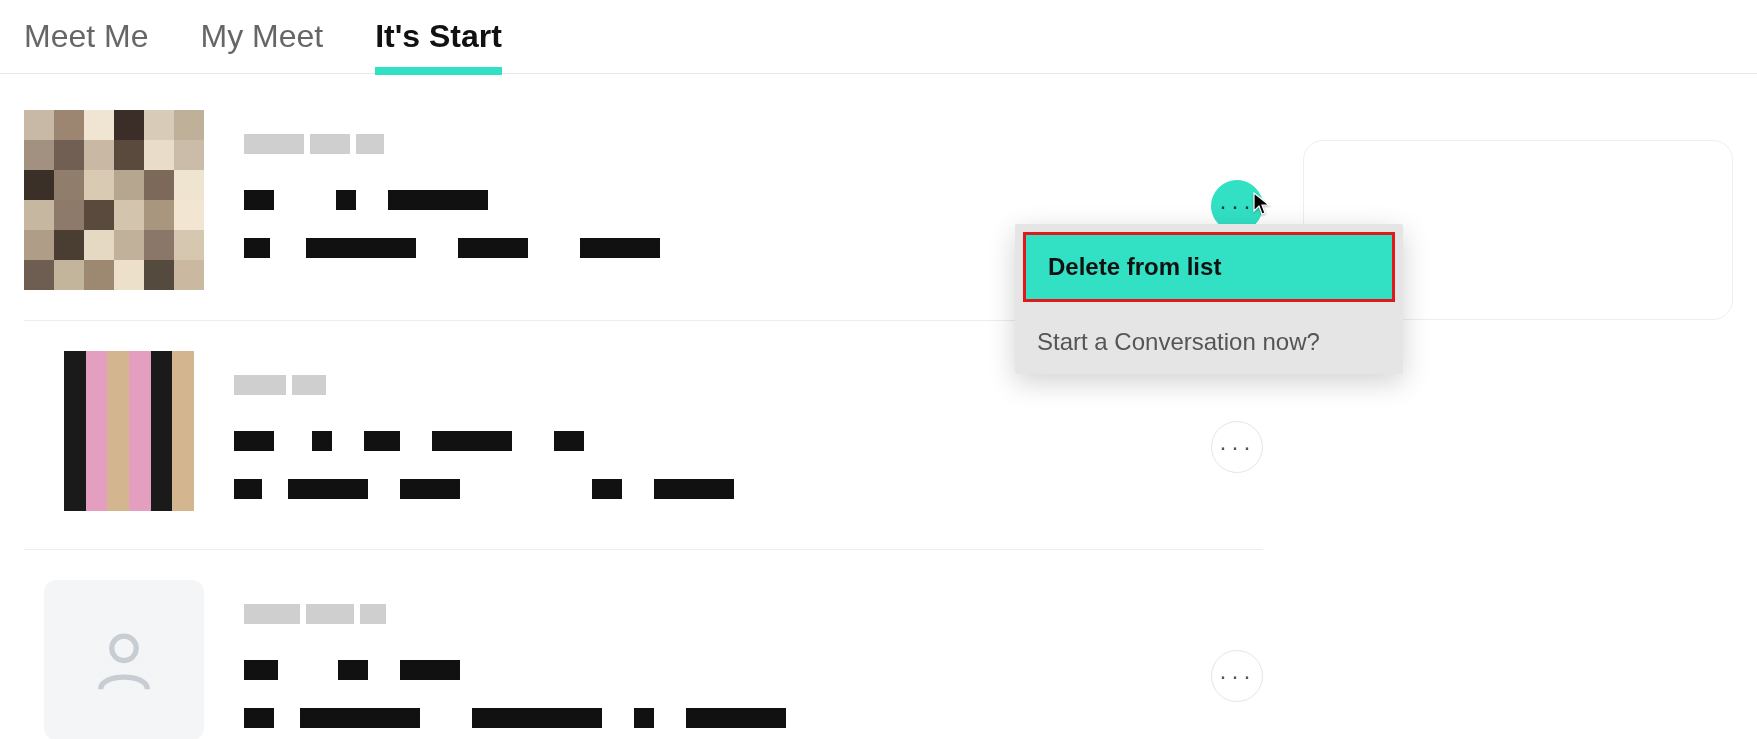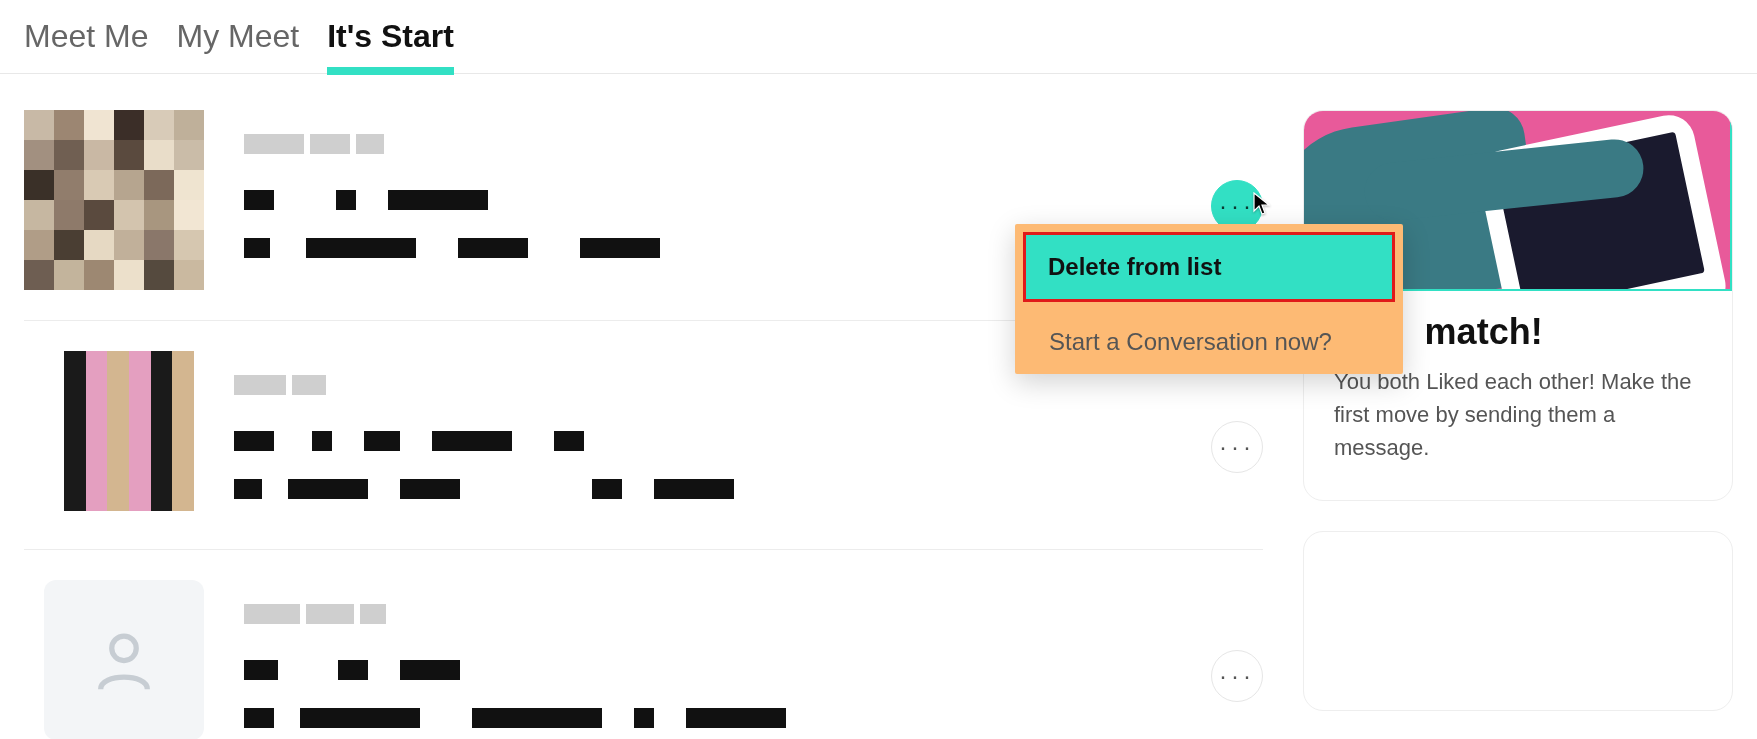--- a/index.html
+++ b/index.html
@@ -5,21 +5,21 @@
     * { box-sizing: border-box; margin: 0; padding: 0; }
     body {
       font-family: -apple-system, BlinkMacSystemFont, 'Segoe UI', Arial, sans-serif;
       background: #fff;
       width: 1757px;
       height: 739px;
       color: #333;
     }
     .tabs {
       display: flex;
-      gap: 28px;
+      gap: 52px;
       padding: 18px 24px 0 24px;
       border-bottom: 1px solid #e8e8e8;
     }
     .tab {
       font-size: 32px;
       font-weight: 500;
       color: #666;
       padding-bottom: 18px;
       cursor: pointer;
       position: relative;
@@ -101,32 +101,31 @@
       background: #32e0c4;
       border-color: #32e0c4;
       color: #0b3b33;
     }
     .dots::before { content: '···'; }
     .dropdown {
       position: absolute;
       top: 114px;
       right: -140px;
       width: 388px;
-      background: #fdba74;
+      background: #e5e5e5;
       border-radius: 2px;
       box-shadow: 0 8px 28px rgba(0,0,0,0.18);
       z-index: 5;
     }
     .dropdown-item {
       padding: 18px 22px;
       font-size: 24px;
       font-weight: 500;
       color: #555;
       cursor: pointer;
-      margin-left: 12px;
     }
     .dropdown-item.danger {
       background: #32e0c4;
       color: #111;
       font-weight: 800;
       border: 3px solid #e01a1a;
       margin: 8px;
     }
     .cursor {
       position: absolute;
@@ -375,30 +374,16 @@
         </div>
       </div>
       <div class="more-btn">
         <span class="dots"></span>
       </div>
     </div>
 
   </div>
 
   <div class="side-col">
-    <div class="match-card">
-      <div class="match-illus">
-        <div class="hand"></div>
-        <div class="phone">
-            <div class="screen"></div>
-          </div>
-        <div class="finger"></div>
-        <div class="shadow"></div>
-      </div>
-      <div class="match-body">
-        <div class="match-title"><span style="visibility:hidden">It's a </span><span>match!</span></div>
-        <div class="match-desc">You both Liked each other! Make the first move by sending them a message.</div>
-      </div>
-    </div>
     <div class="empty-card"></div>
   </div>
 
 </div>
 
 </body></html>

